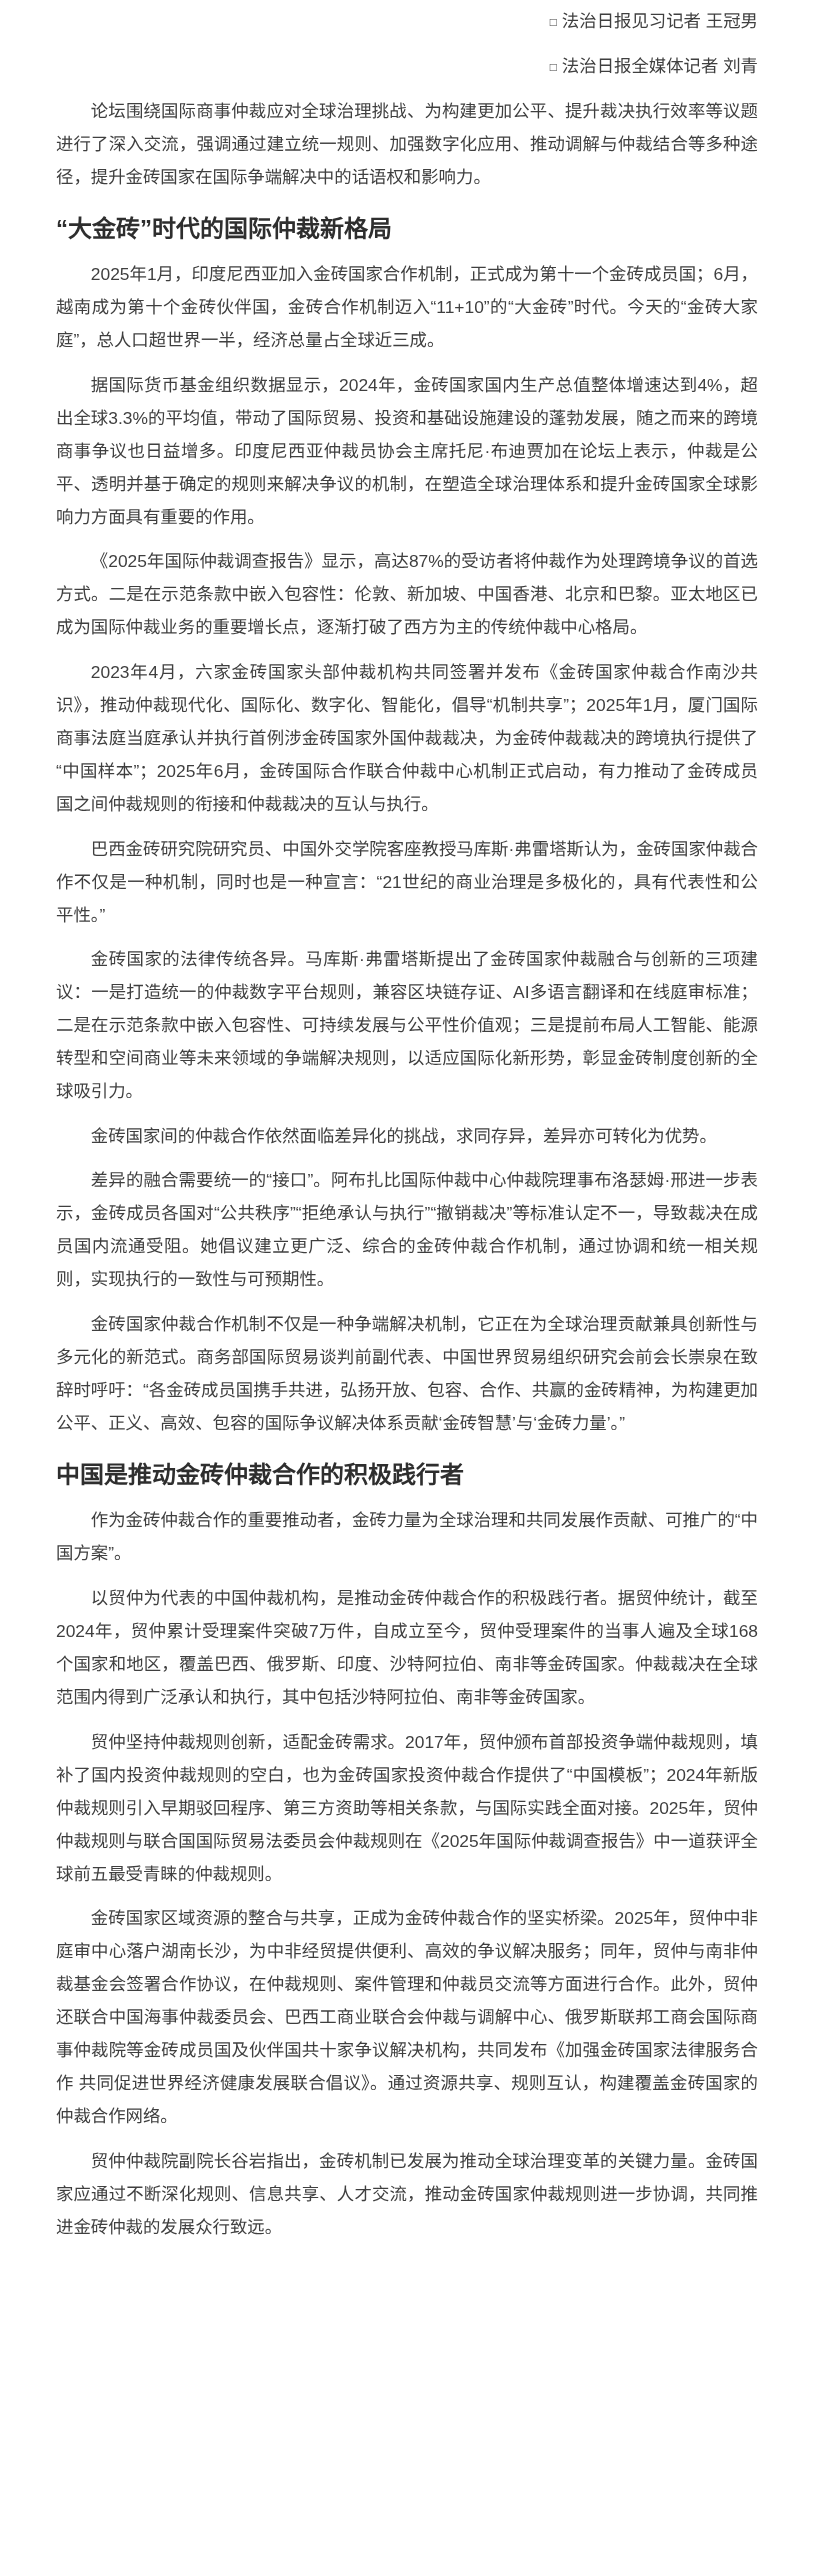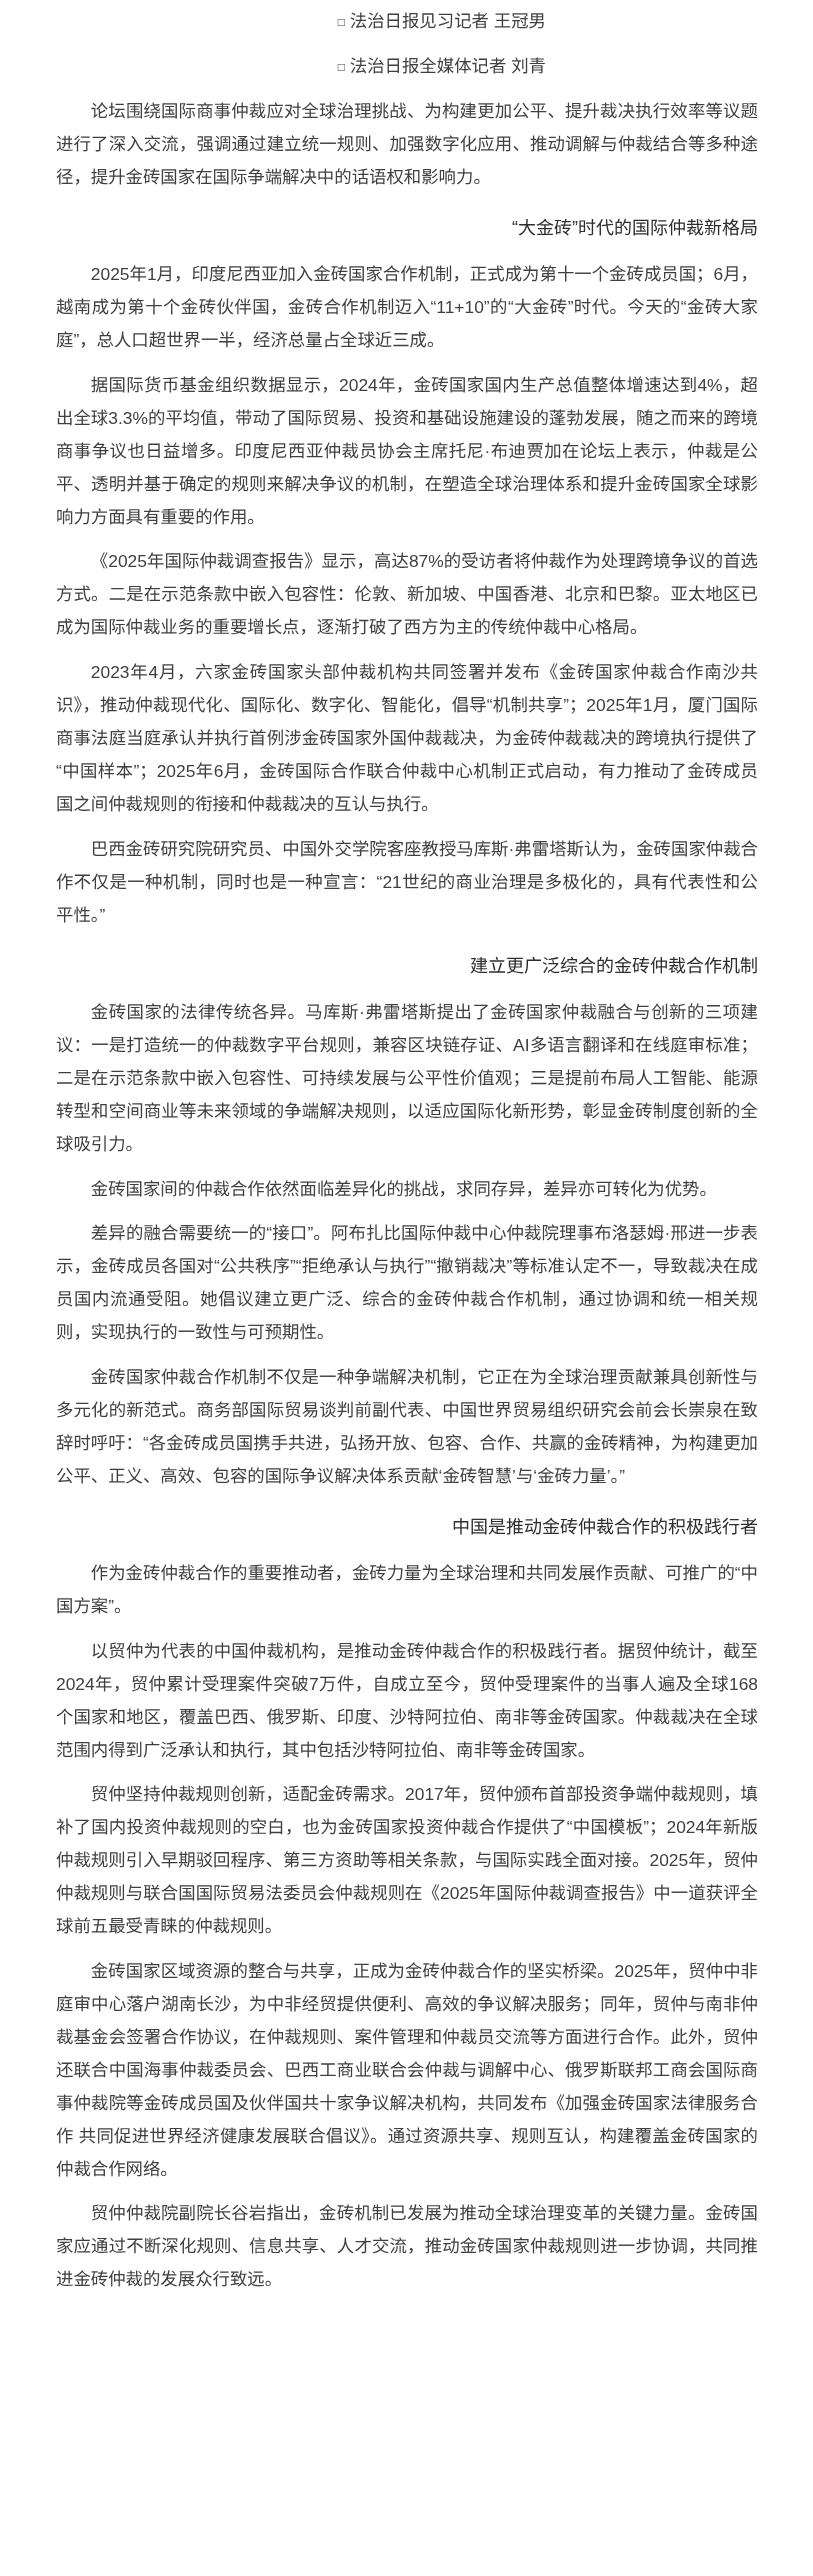--- a/index.html
+++ b/index.html
@@ -15,57 +15,56 @@
   .article {
     padding: 5px 56px 20px 56px;
     color: #3f3f3f;
     font-size: 17.4px;
     line-height: 33px;
     text-align: justify;
   }
   .byline {
     margin: 0 0 10px 0;
     text-indent: 2em;
-    text-align: center;
+    text-align: right;
   }
   .bullet {
     font-size: 0.68em;
     display: inline-block;
     transform: translateY(-0.8px);
     margin-right: 5px;
   }
   .para {
     margin: 0 0 11.6px 0;
     text-indent: 2em;
   }
   .sec-h {
     margin: 18px 0 13.3px 0;
-    font-size: 18px;
-    font-weight: normal;
+    font-size: 24px;
+    font-weight: bold;
     color: #2e2e2e;
-    text-align: right;
+    text-align: left;
     text-indent: 0;
     line-height: 33px;
   }
 </style>
 </head>
 <body>
 
 <div class="article">
   <div>
       <p class="byline"><span class="bullet">□</span><span>法治日报见习记者 王冠男</span></p>
       <p class="byline"><span class="bullet">□</span><span>法治日报全媒体记者 刘青</span></p>
       <p class="para">论坛围绕国际商事仲裁应对全球治理挑战、为构建更加公平、提升裁决执行效率等议题进行了深入交流，强调通过建立统一规则、加强数字化应用、推动调解与仲裁结合等多种途径，提升金砖国家在国际争端解决中的话语权和影响力。</p>
       <h2 class="sec-h">“大金砖”时代的国际仲裁新格局</h2>
       <p class="para">2025年1月，印度尼西亚加入金砖国家合作机制，正式成为第十一个金砖成员国；6月，越南成为第十个金砖伙伴国，金砖合作机制迈入“11+10”的“大金砖”时代。今天的“金砖大家庭”，总人口超世界一半，经济总量占全球近三成。</p>
       <p class="para">据国际货币基金组织数据显示，2024年，金砖国家国内生产总值整体增速达到4%，超出全球3.3%的平均值，带动了国际贸易、投资和基础设施建设的蓬勃发展，随之而来的跨境商事争议也日益增多。印度尼西亚仲裁员协会主席托尼·布迪贾加在论坛上表示，仲裁是公平、透明并基于确定的规则来解决争议的机制，在塑造全球治理体系和提升金砖国家全球影响力方面具有重要的作用。</p>
       <p class="para">《2025年国际仲裁调查报告》显示，高达87%的受访者将仲裁作为处理跨境争议的首选方式。二是在示范条款中嵌入包容性：伦敦、新加坡、中国香港、北京和巴黎。亚太地区已成为国际仲裁业务的重要增长点，逐渐打破了西方为主的传统仲裁中心格局。</p>
       <p class="para">2023年4月，六家金砖国家头部仲裁机构共同签署并发布《金砖国家仲裁合作南沙共识》，推动仲裁现代化、国际化、数字化、智能化，倡导“机制共享”；2025年1月，厦门国际商事法庭当庭承认并执行首例涉金砖国家外国仲裁裁决，为金砖仲裁裁决的跨境执行提供了“中国样本”；2025年6月，金砖国际合作联合仲裁中心机制正式启动，有力推动了金砖成员国之间仲裁规则的衔接和仲裁裁决的互认与执行。</p>
       <p class="para">巴西金砖研究院研究员、中国外交学院客座教授马库斯·弗雷塔斯认为，金砖国家仲裁合作不仅是一种机制，同时也是一种宣言：“21世纪的商业治理是多极化的，具有代表性和公平性。”</p>
-      <h2 class="sec-h">建立更广泛综合的金砖仲裁合作机制</h2>
       <p class="para">金砖国家的法律传统各异。马库斯·弗雷塔斯提出了金砖国家仲裁融合与创新的三项建议：一是打造统一的仲裁数字平台规则，兼容区块链存证、AI多语言翻译和在线庭审标准；二是在示范条款中嵌入包容性、可持续发展与公平性价值观；三是提前布局人工智能、能源转型和空间商业等未来领域的争端解决规则，以适应国际化新形势，彰显金砖制度创新的全球吸引力。</p>
       <p class="para">金砖国家间的仲裁合作依然面临差异化的挑战，求同存异，差异亦可转化为优势。</p>
       <p class="para">差异的融合需要统一的“接口”。阿布扎比国际仲裁中心仲裁院理事布洛瑟姆·邢进一步表示，金砖成员各国对“公共秩序”“拒绝承认与执行”“撤销裁决”等标准认定不一，导致裁决在成员国内流通受阻。她倡议建立更广泛、综合的金砖仲裁合作机制，通过协调和统一相关规则，实现执行的一致性与可预期性。</p>
       <p class="para">金砖国家仲裁合作机制不仅是一种争端解决机制，它正在为全球治理贡献兼具创新性与多元化的新范式。商务部国际贸易谈判前副代表、中国世界贸易组织研究会前会长崇泉在致辞时呼吁：“各金砖成员国携手共进，弘扬开放、包容、合作、共赢的金砖精神，为构建更加公平、正义、高效、包容的国际争议解决体系贡献‘金砖智慧’与‘金砖力量’。”</p>
       <h2 class="sec-h">中国是推动金砖仲裁合作的积极践行者</h2>
       <p class="para">作为金砖仲裁合作的重要推动者，金砖力量为全球治理和共同发展作贡献、可推广的“中国方案”。</p>
       <p class="para">以贸仲为代表的中国仲裁机构，是推动金砖仲裁合作的积极践行者。据贸仲统计，截至2024年，贸仲累计受理案件突破7万件，自成立至今，贸仲受理案件的当事人遍及全球168个国家和地区，覆盖巴西、俄罗斯、印度、沙特阿拉伯、南非等金砖国家。仲裁裁决在全球范围内得到广泛承认和执行，其中包括沙特阿拉伯、南非等金砖国家。</p>
       <p class="para">贸仲坚持仲裁规则创新，适配金砖需求。2017年，贸仲颁布首部投资争端仲裁规则，填补了国内投资仲裁规则的空白，也为金砖国家投资仲裁合作提供了“中国模板”；2024年新版仲裁规则引入早期驳回程序、第三方资助等相关条款，与国际实践全面对接。2025年，贸仲仲裁规则与联合国国际贸易法委员会仲裁规则在《2025年国际仲裁调查报告》中一道获评全球前五最受青睐的仲裁规则。</p>
       <p class="para">金砖国家区域资源的整合与共享，正成为金砖仲裁合作的坚实桥梁。2025年，贸仲中非庭审中心落户湖南长沙，为中非经贸提供便利、高效的争议解决服务；同年，贸仲与南非仲裁基金会签署合作协议，在仲裁规则、案件管理和仲裁员交流等方面进行合作。此外，贸仲还联合中国海事仲裁委员会、巴西工商业联合会仲裁与调解中心、俄罗斯联邦工商会国际商事仲裁院等金砖成员国及伙伴国共十家争议解决机构，共同发布《加强金砖国家法律服务合作 共同促进世界经济健康发展联合倡议》。通过资源共享、规则互认，构建覆盖金砖国家的仲裁合作网络。</p>
       <p class="para">贸仲仲裁院副院长谷岩指出，金砖机制已发展为推动全球治理变革的关键力量。金砖国家应通过不断深化规则、信息共享、人才交流，推动金砖国家仲裁规则进一步协调，共同推进金砖仲裁的发展众行致远。</p>

